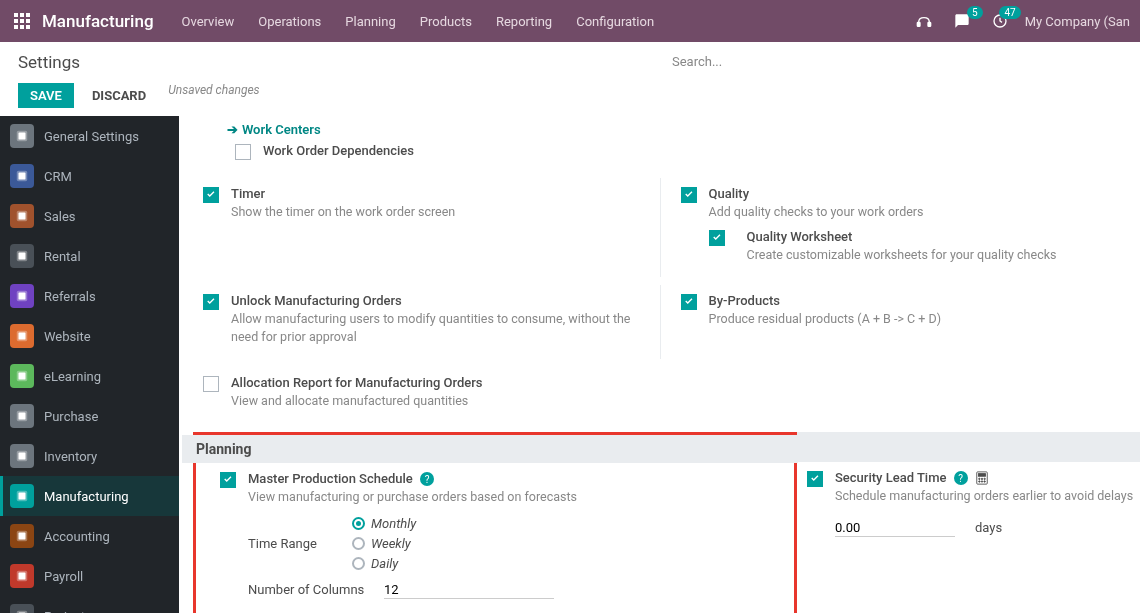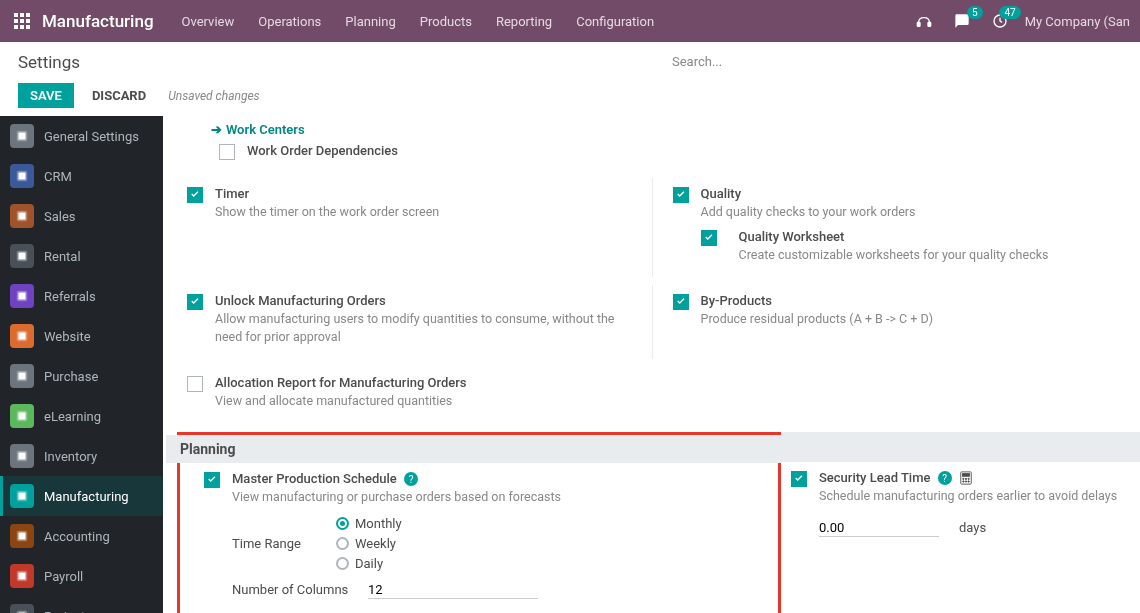--- a/index.html
+++ b/index.html
@@ -18,28 +18,28 @@
 .company { color: #e6d8e0; font-size: 13px; }
 
 
 .crumb-row { display: flex; align-items: center; padding: 8px 10px 4px 18px; }
 .crumb-title { font-size: 17px; color: #4c4c4c; }
 .search-box { margin-left: auto; width: 460px; }
 .search-box input { width: 100%; border: none; font-size: 13px; color: #666; padding: 4px 2px; outline: none; }
 .search-box input::placeholder { color: #888; }
 
 
-.action-row { display: flex; align-items: center; padding: 6px 14px 8px 18px; gap: 8px; }
+.action-row { display: flex; align-items: flex-start; padding: 6px 14px 8px 18px; gap: 8px; }
 .btn-save { background: #00a09d; color: #fff; border: none; padding: 5px 12px; font-weight: 600; font-size: 13px; cursor: pointer; }
 .btn-discard { background: #fff; color: #4c4c4c; border: none; padding: 5px 10px; font-weight: 700; font-size: 13px; cursor: pointer; }
 .status-text { color: #888; font-style: italic; font-size: 12px; margin-left: 4px; }
 
 
 .body { display: flex; height: calc(613px - 42px - 38px - 36px); }
-.sidebar { width: 163px; background: #212529; color: #adb5bd; overflow-y: auto; }
+.sidebar { width: 179px; background: #212529; color: #adb5bd; overflow-y: auto; }
 .sidebar-item { display: flex; align-items: center; padding: 8px 10px; gap: 10px; cursor: pointer; font-size: 13px; }
 .sidebar-item.active { background: #17373a; color: #fff; border-left: 3px solid #00a09d; padding-left: 7px; }
 .side-icon { width: 24px; height: 24px; display: flex; align-items: center; justify-content: center; border-radius: 4px; font-size: 13px; color: #fff; flex-shrink: 0; }
 
 
 .content { flex: 1; overflow-y: auto; background: #fff; padding: 0; }
 .section-link { color: #008784; font-weight: 600; font-size: 13px; margin-left: 48px; display: inline-flex; align-items: center; gap: 4px; cursor: pointer; }
 .arrow { color: #008784; }
 .setting-row { display: flex; padding: 4px 0; }
 .col-left { width: 50%; padding-right: 20px; }
@@ -54,21 +54,21 @@
 .setting-title { font-weight: 500; color: #4c4c4c; font-size: 13px; display: inline; }
 .setting-desc { color: #888; font-size: 12.5px; margin-top: 2px; line-height: 1.4; }
 .sub-setting { margin-top: 8px; display: flex; align-items: flex-start; gap: 10px; }
 .help-icon { display: inline-flex; width: 14px; height: 14px; border-radius: 50%; background: #00a09d; color: #fff; font-size: 10px; align-items: center; justify-content: center; margin-left: 4px; vertical-align: middle; cursor: pointer; }
 .calc-icon { display:inline-flex; margin-left:4px; vertical-align:middle; }
 
 .section-header { background: #e9ecef; padding: 6px 14px; font-weight: 700; font-size: 14px; color: #4c4c4c; margin-top: 2px; }
 
 .field-row { display: flex; align-items: center; margin-top: 10px; gap: 8px; font-size: 13px; }
 .field-label { color: #4c4c4c; min-width: 96px; }
-.radio-col { display: flex; flex-direction: column; gap: 5px; }
+.radio-col { display: flex; flex-direction: column; gap: 5px; font-style: italic; }
 .radio-opt { display: flex; align-items: center; gap: 6px; font-size: 13px; cursor: pointer; }
 .radio-circle { width: 13px; height: 13px; border-radius: 50%; border: 2px solid #adb5bd; display: inline-flex; align-items: center; justify-content: center; }
 .radio-circle.on { border-color: #00a09d; }
 .radio-circle.on::after { content: ""; width: 5px; height: 5px; border-radius: 50%; background: #00a09d; }
 .num-input { border: none; border-bottom: 1px solid #ccc; width: 170px; font-size: 13px; padding: 1px 0; }
 .num-input-small { border: none; border-bottom: 1px solid #ccc; width: 120px; font-size: 13px; padding: 1px 0; margin-right: 12px; }
 
 
 .highlight-box { border: 3px solid #e8362c; position: relative; margin: 4px 0 0 14px; padding: 0 0 8px 0; width: 604px; }
 .highlight-box .section-header { margin-top: 0; margin-left: -14px; margin-right: -4px; }
@@ -192,36 +192,36 @@
       <div class="sidebar-item">
         <span class="side-icon" style="background: rgb(220, 107, 47);">
           <svg width="14" height="14" viewBox="0 0 16 16" fill="#fff">
             <rect x="2" y="2" width="12" height="12" rx="2" opacity="0.3"></rect>
             <rect x="4" y="4" width="8" height="8" rx="1"></rect>
           </svg>
         </span>
         <span>Website</span>
       </div>
       <div class="sidebar-item">
+        <span class="side-icon" style="background: rgb(92, 184, 92);">
+          <svg width="14" height="14" viewBox="0 0 16 16" fill="#fff">
+            <rect x="2" y="2" width="12" height="12" rx="2" opacity="0.3"></rect>
+            <rect x="4" y="4" width="8" height="8" rx="1"></rect>
+          </svg>
+        </span>
+        <span>eLearning</span>
+      </div>
+      <div class="sidebar-item">
         <span class="side-icon" style="background: rgb(108, 117, 125);">
           <svg width="14" height="14" viewBox="0 0 16 16" fill="#fff">
             <rect x="2" y="2" width="12" height="12" rx="2" opacity="0.3"></rect>
             <rect x="4" y="4" width="8" height="8" rx="1"></rect>
           </svg>
         </span>
         <span>Purchase</span>
-      </div>
-      <div class="sidebar-item">
-        <span class="side-icon" style="background: rgb(92, 184, 92);">
-          <svg width="14" height="14" viewBox="0 0 16 16" fill="#fff">
-            <rect x="2" y="2" width="12" height="12" rx="2" opacity="0.3"></rect>
-            <rect x="4" y="4" width="8" height="8" rx="1"></rect>
-          </svg>
-        </span>
-        <span>eLearning</span>
       </div>
       <div class="sidebar-item">
         <span class="side-icon" style="background: rgb(108, 117, 125);">
           <svg width="14" height="14" viewBox="0 0 16 16" fill="#fff">
             <rect x="2" y="2" width="12" height="12" rx="2" opacity="0.3"></rect>
             <rect x="4" y="4" width="8" height="8" rx="1"></rect>
           </svg>
         </span>
         <span>Inventory</span>
       </div>

